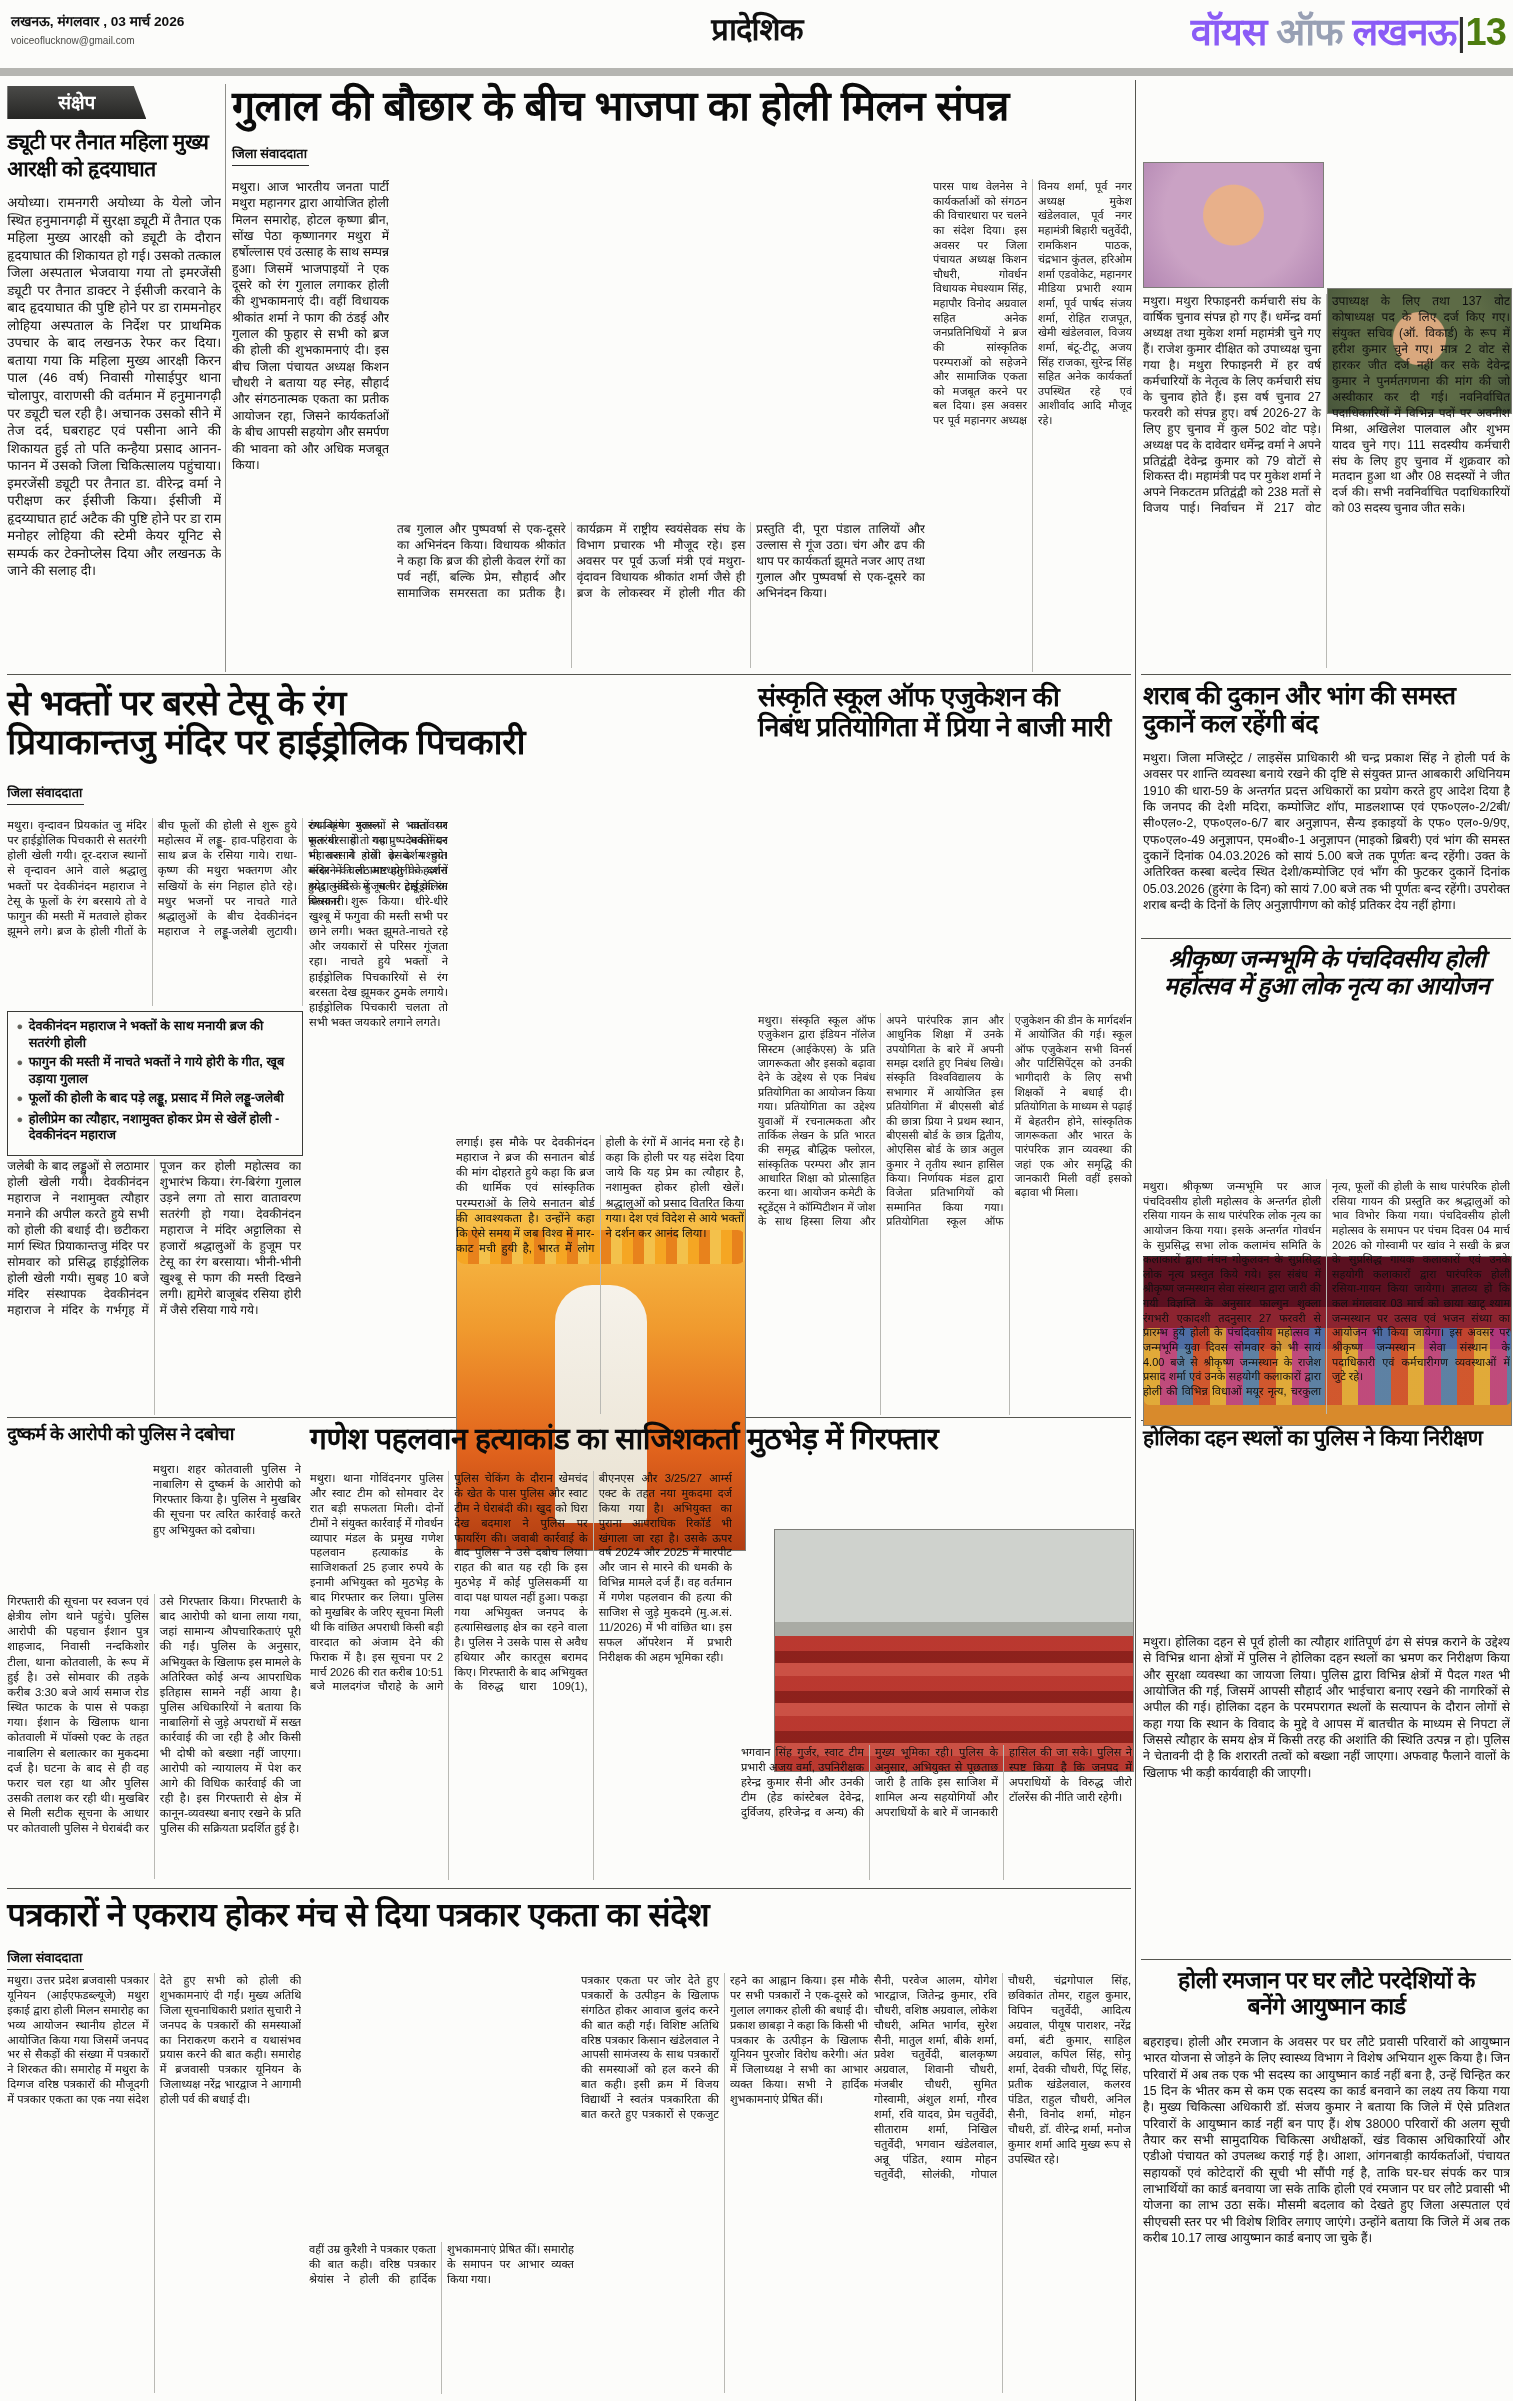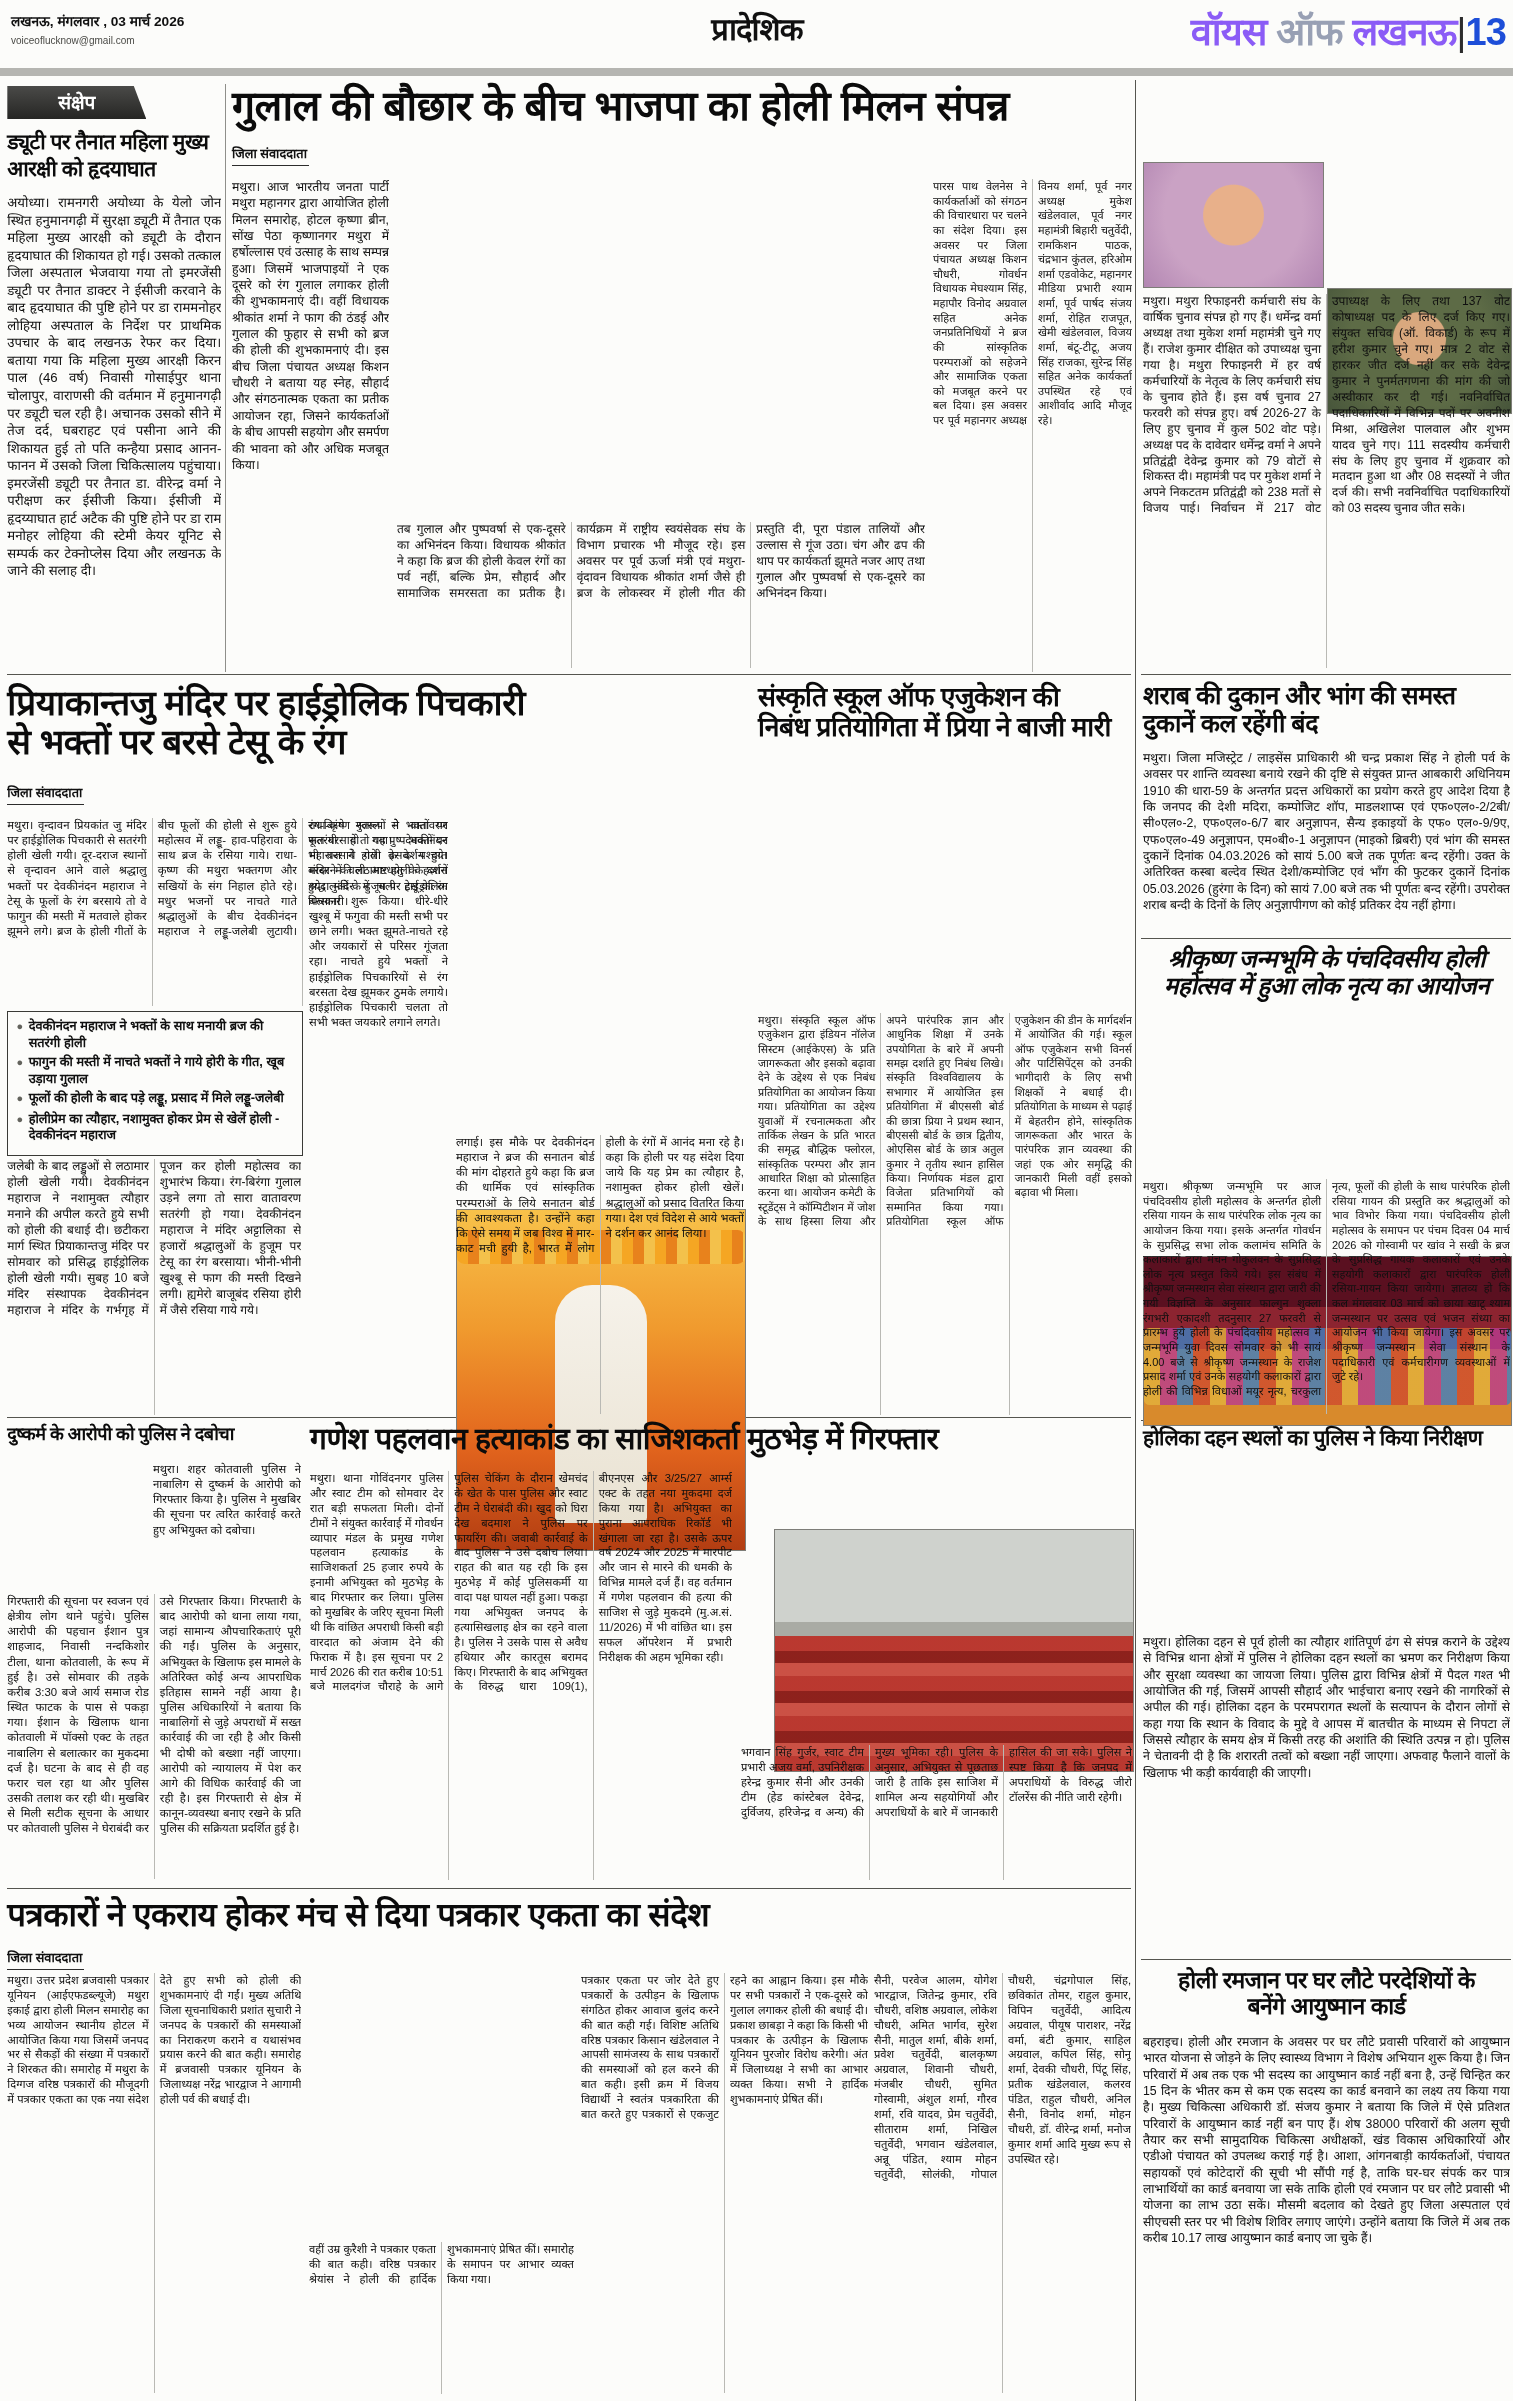--- a/index.html
+++ b/index.html
@@ -31,21 +31,21 @@
   .ph-class .chairs{position:absolute;left:0;right:0;bottom:0;height:56%;
      background:repeating-linear-gradient(180deg,#c23a31 0 14.6px,#8e1f1a 14.6px 27px,#d6574a 27px 40px);opacity:.85;}
   .ph-dance{background:linear-gradient(180deg,#5a1020 0 30%,#8c2430 30% 55%,#d88a2c 55% 100%);}
   .ph-dance .dancers{position:absolute;left:0;right:0;bottom:12%;height:46%;
      background:repeating-linear-gradient(90deg,#e3b23c 0 16.4px,#b93b8f 16.4px 33px,#3f7fc1 33px 49px,#cf4b2e 49px 66px);opacity:.8;border-radius:5.5px;}
   .brief-label{background:linear-gradient(180deg,#4a4a48,#262624);color:#fff;font-weight:bold;font-size:19px;
      text-align:center;line-height:33px;clip-path:polygon(0 0,91% 0,100% 100%,0 100%);}
   .bulletbox{border:1.8px solid #3a3a36;padding:6.4px 8.2px;overflow:hidden;}
   .bullet-row{display:flex;gap:5.5px;font-size:12.8px;font-weight:bold;line-height:1.3;margin-bottom:2.7px;}
   .bullet-dot{color:#63635d;font-size:11px;line-height:1.6;}
-  .mast1{color:#8b5cf6;} .mast2{color:#98a0b4;} .mastnum{color:#1d4ed8;}
+  .mast1{color:#8b5cf6;} .mast2{color:#98a0b4;} .mastnum{color:#4d7c0f;}
 </style>
 </head>
 <body>
 
 <div class="page">
 
   <div class="abs" style="left:11px;top:11px;font-size:13.7px;font-weight:bold;">लखनऊ, मंगलवार , 03 मार्च 2026</div>
   <div class="abs" style="left:11px;top:35px;font-size:10px;color:#4a4a46;">voiceoflucknow@gmail.com</div>
   <div class="abs" style="left:602px;top:7.3px;width:310px;text-align:center;font-size:31px;font-weight:bold;letter-spacing:-0.9px;">प्रादेशिक</div>
   <div class="abs" style="left:1009px;top:3.7px;width:497px;text-align:right;font-size:38px;font-weight:bold;letter-spacing:-0.9px;white-space:nowrap;">
@@ -90,22 +90,22 @@
   <div class="abs hl" style="left:1143px;top:946px;width:367px;font-size:24px;text-align:center;font-style:italic;">
     <div>श्रीकृष्ण जन्मभूमि के पंचदिवसीय होली</div>
     <div>महोत्सव में हुआ लोक नृत्य का आयोजन</div>
   </div>
   <div class="abs photo ph-dance" style="left:1143px;top:1004px;width:367px;height:168px;">
     <div class="dancers"></div>
   </div>
   <div class="abs bodytext cols2" style="left:1143px;top:1179px;width:367px;height:235px;font-size:11px;">मथुरा। श्रीकृष्ण जन्मभूमि पर आज पंचदिवसीय होली महोत्सव के अन्तर्गत होली रसिया गायन के साथ पारंपरिक लोक नृत्य का आयोजन किया गया। इसके अन्तर्गत गोवर्धन के सुप्रसिद्ध सभा लोक कलामंच समिति के कलाकारों द्वारा मंचन गोकुलवन के सुप्रसिद्ध लोक नृत्य प्रस्तुत किये गये। इस संबंध में श्रीकृष्ण जन्मस्थान सेवा संस्थान द्वारा जारी की गयी विज्ञप्ति के अनुसार फाल्गुन शुक्ला रंगभरी एकादशी तदनुसार 27 फरवरी से प्रारम्भ हुये होली के पंचदिवसीय महोत्सव में जन्मभूमि युवा दिवस सोमवार को भी सायं 4.00 बजे से श्रीकृष्ण जन्मस्थान के राजेश प्रसाद शर्मा एवं उनके सहयोगी कलाकारों द्वारा होली की विभिन्न विधाओं मयूर नृत्य, चरकुला नृत्य, फूलों की होली के साथ पारंपरिक होली रसिया गायन की प्रस्तुति कर श्रद्धालुओं को भाव विभोर किया गया। पंचदिवसीय होली महोत्सव के समापन पर पंचम दिवस 04 मार्च 2026 को गोस्वामी पर खांव ने सखी के ब्रज के सुप्रसिद्ध गायक कलाकारों एवं उनके सहयोगी कलाकारों द्वारा पारंपरिक होली रसिया-गायन किया जायेगा। ज्ञातव्य हो कि कल मंगलवार 03 मार्च को छाया खाटू श्याम जन्मस्थान पर उत्सव एवं भजन संध्या का आयोजन भी किया जायेगा। इस अवसर पर श्रीकृष्ण जन्मस्थान सेवा संस्थान के पदाधिकारी एवं कर्मचारीगण व्यवस्थाओं में जुटे रहे।</div>
 
   <div class="abs hl" style="left:7.3px;top:683px;width:621px;font-size:35px;">
+    <div>से भक्तों पर बरसे टेसू के रंग</div>
     <div>प्रियाकान्तजु मंदिर पर हाईड्रोलिक पिचकारी</div>
-    <div>से भक्तों पर बरसे टेसू के रंग</div>
   </div>
   <div class="abs" style="left:7.3px;top:783px;">
     <span class="byline">जिला संवाददाता</span>
   </div>
   <div class="abs photo ph-priyakant" style="left:456px;top:787px;width:288px;height:340px;">
     <div class="garland"></div>
     <div class="figure"></div>
   </div>
   <div class="abs bodytext cols3" style="left:7.3px;top:818px;width:440px;height:188px;font-size:11.4px;">मथुरा। वृन्दावन प्रियकांत जु मंदिर पर हाईड्रोलिक पिचकारी से सतरंगी होली खेली गयी। दूर-दराज स्थानों से वृन्दावन आने वाले श्रद्धालु भक्तों पर देवकीनंदन महाराज ने टेसू के फूलों के रंग बरसाये तो वे फागुन की मस्ती में मतवाले होकर झूमने लगे। ब्रज के होली गीतों के बीच फूलों की होली से शुरू हुये महोत्सव में लड्डू- हाव-पहिरावा के साथ ब्रज के रसिया गाये। राधा-कृष्ण की मथुरा भक्तगण और सखियों के संग निहाल होते रहे। मधुर भजनों पर नाचते गाते श्रद्धालुओं के बीच देवकीनंदन महाराज ने लड्डू-जलेबी लुटायी। राधा-कृष्ण स्वरूपों ने भक्तों पर फूल बरसाये तो यह पुष्प भक्तों पर भी बरसाये गये। इसके पश्चात बरसाने की लठामार होली के दर्शन हुये। मंदिर में चली हाईड्रोलिक पिचकारी।</div>
   <div class="abs bulletbox" style="left:7.3px;top:1011px;width:277px;height:130px;">

